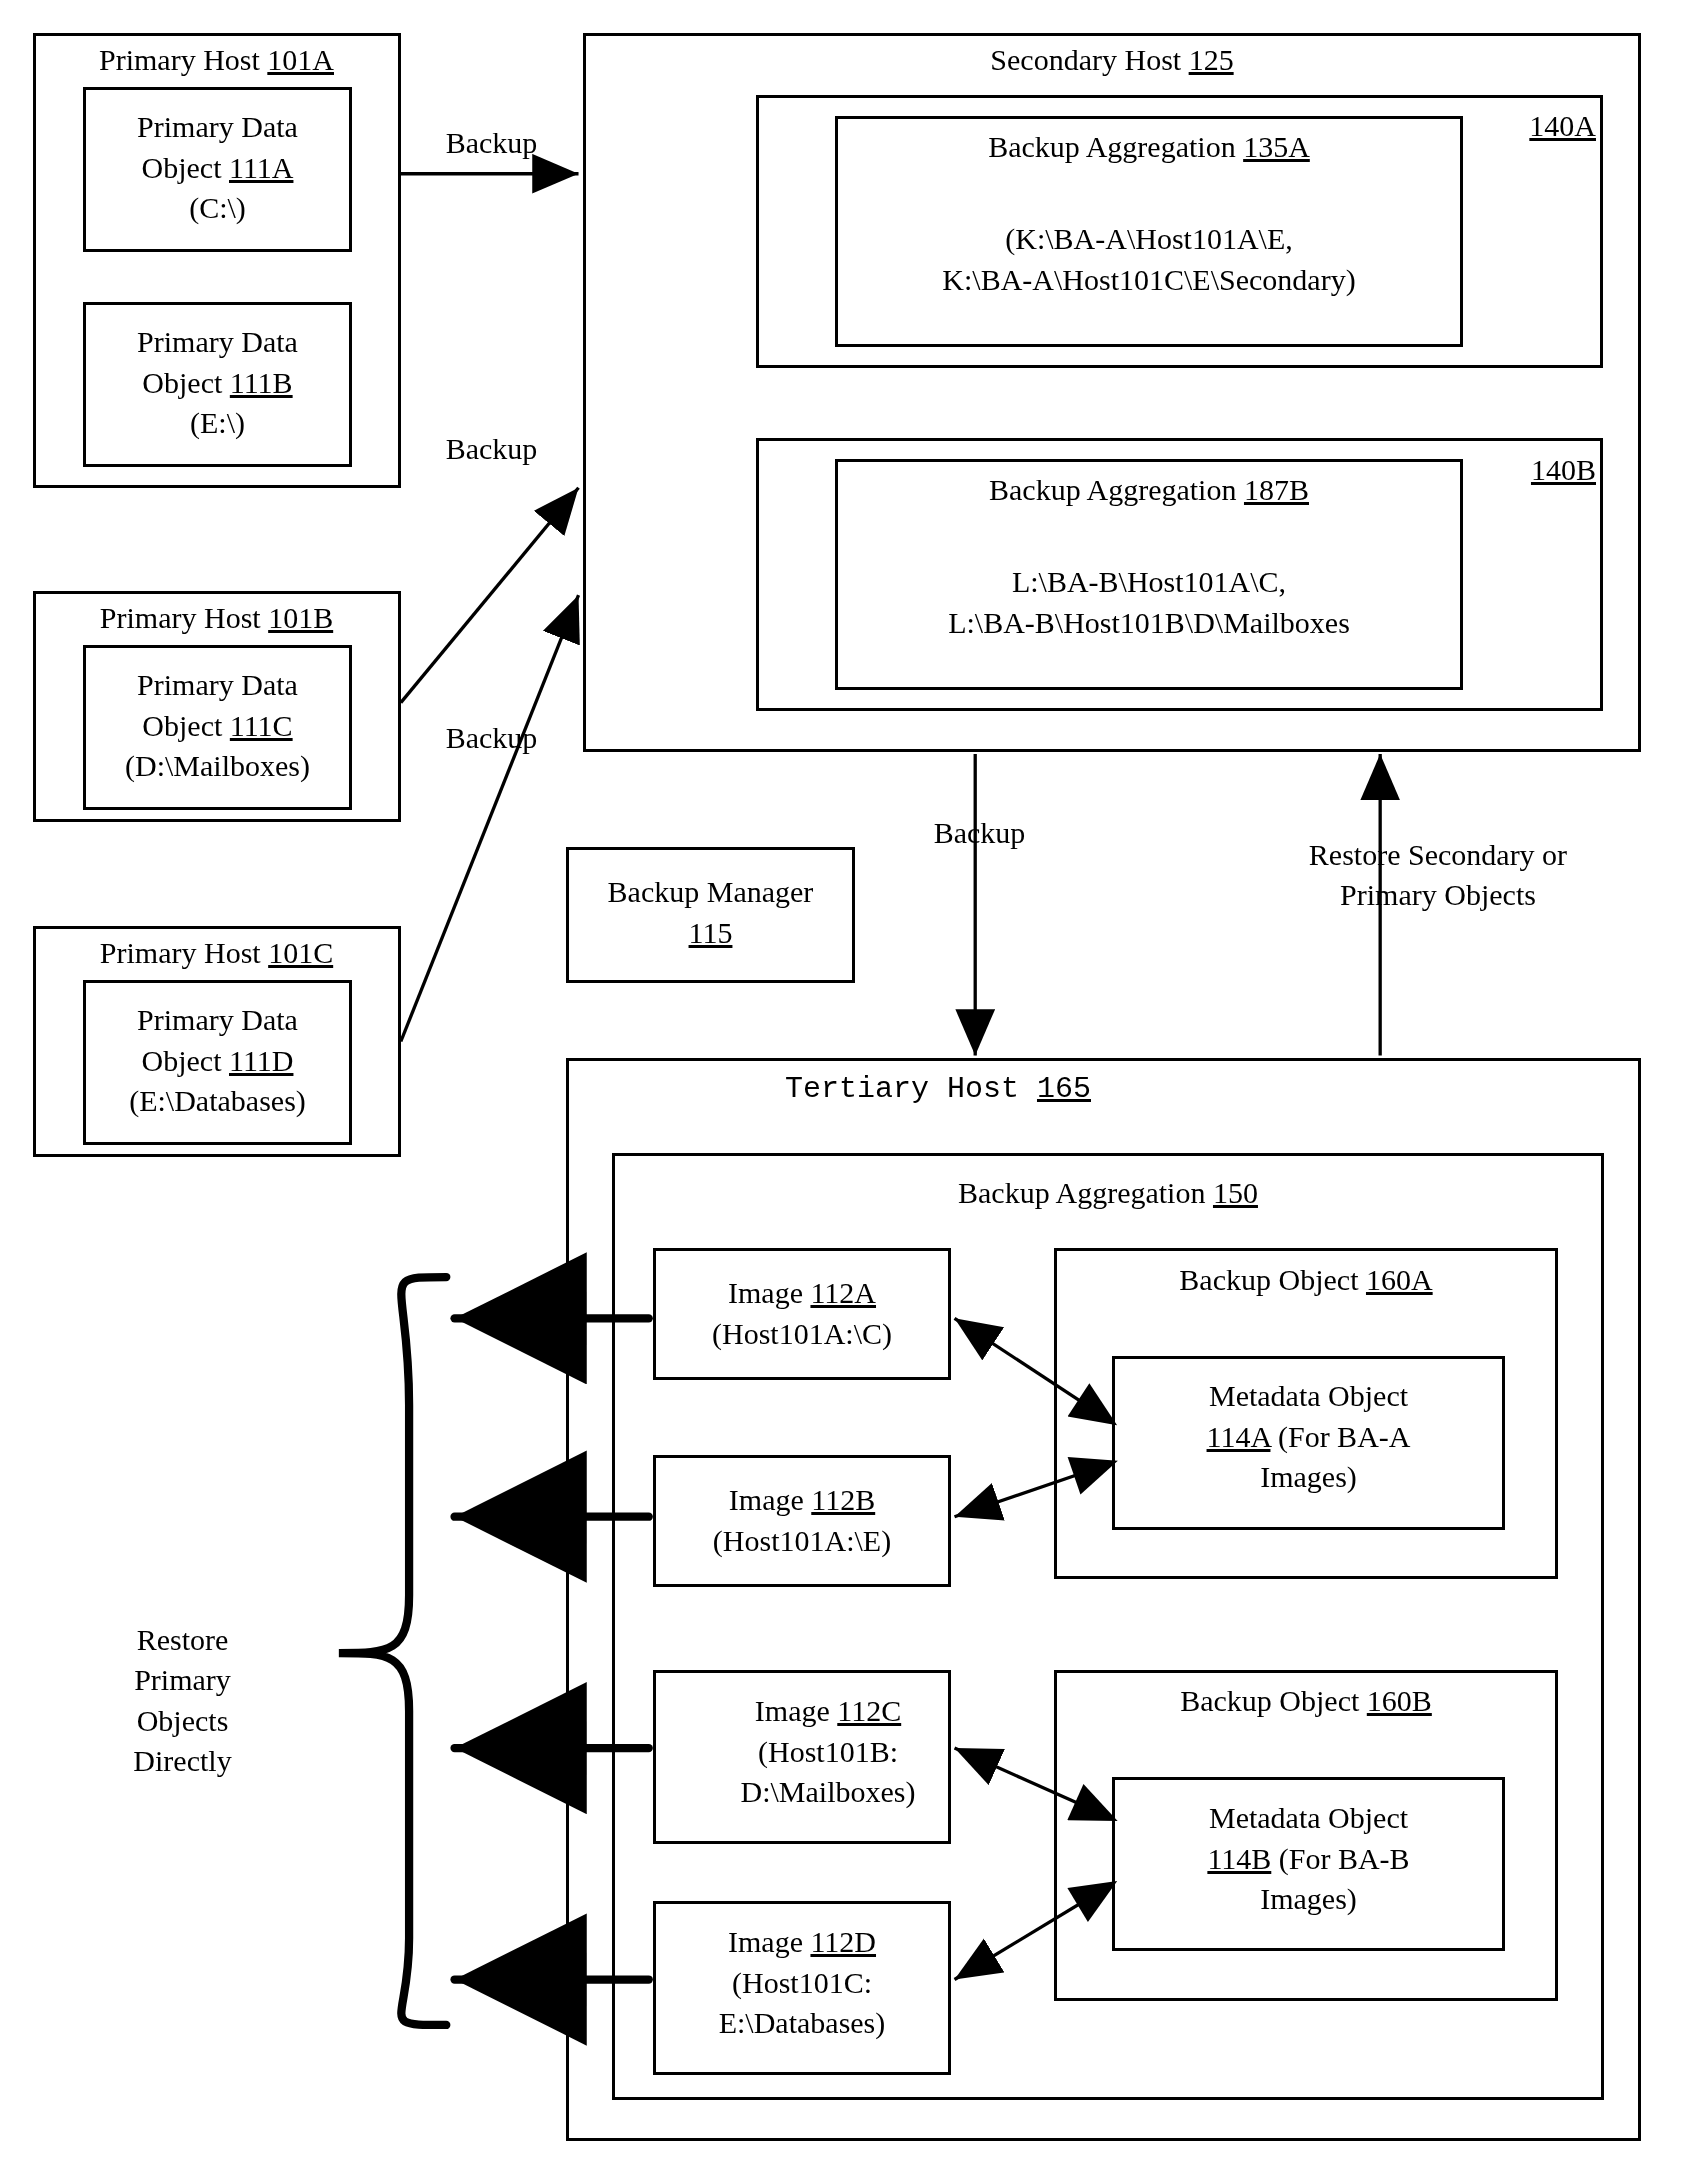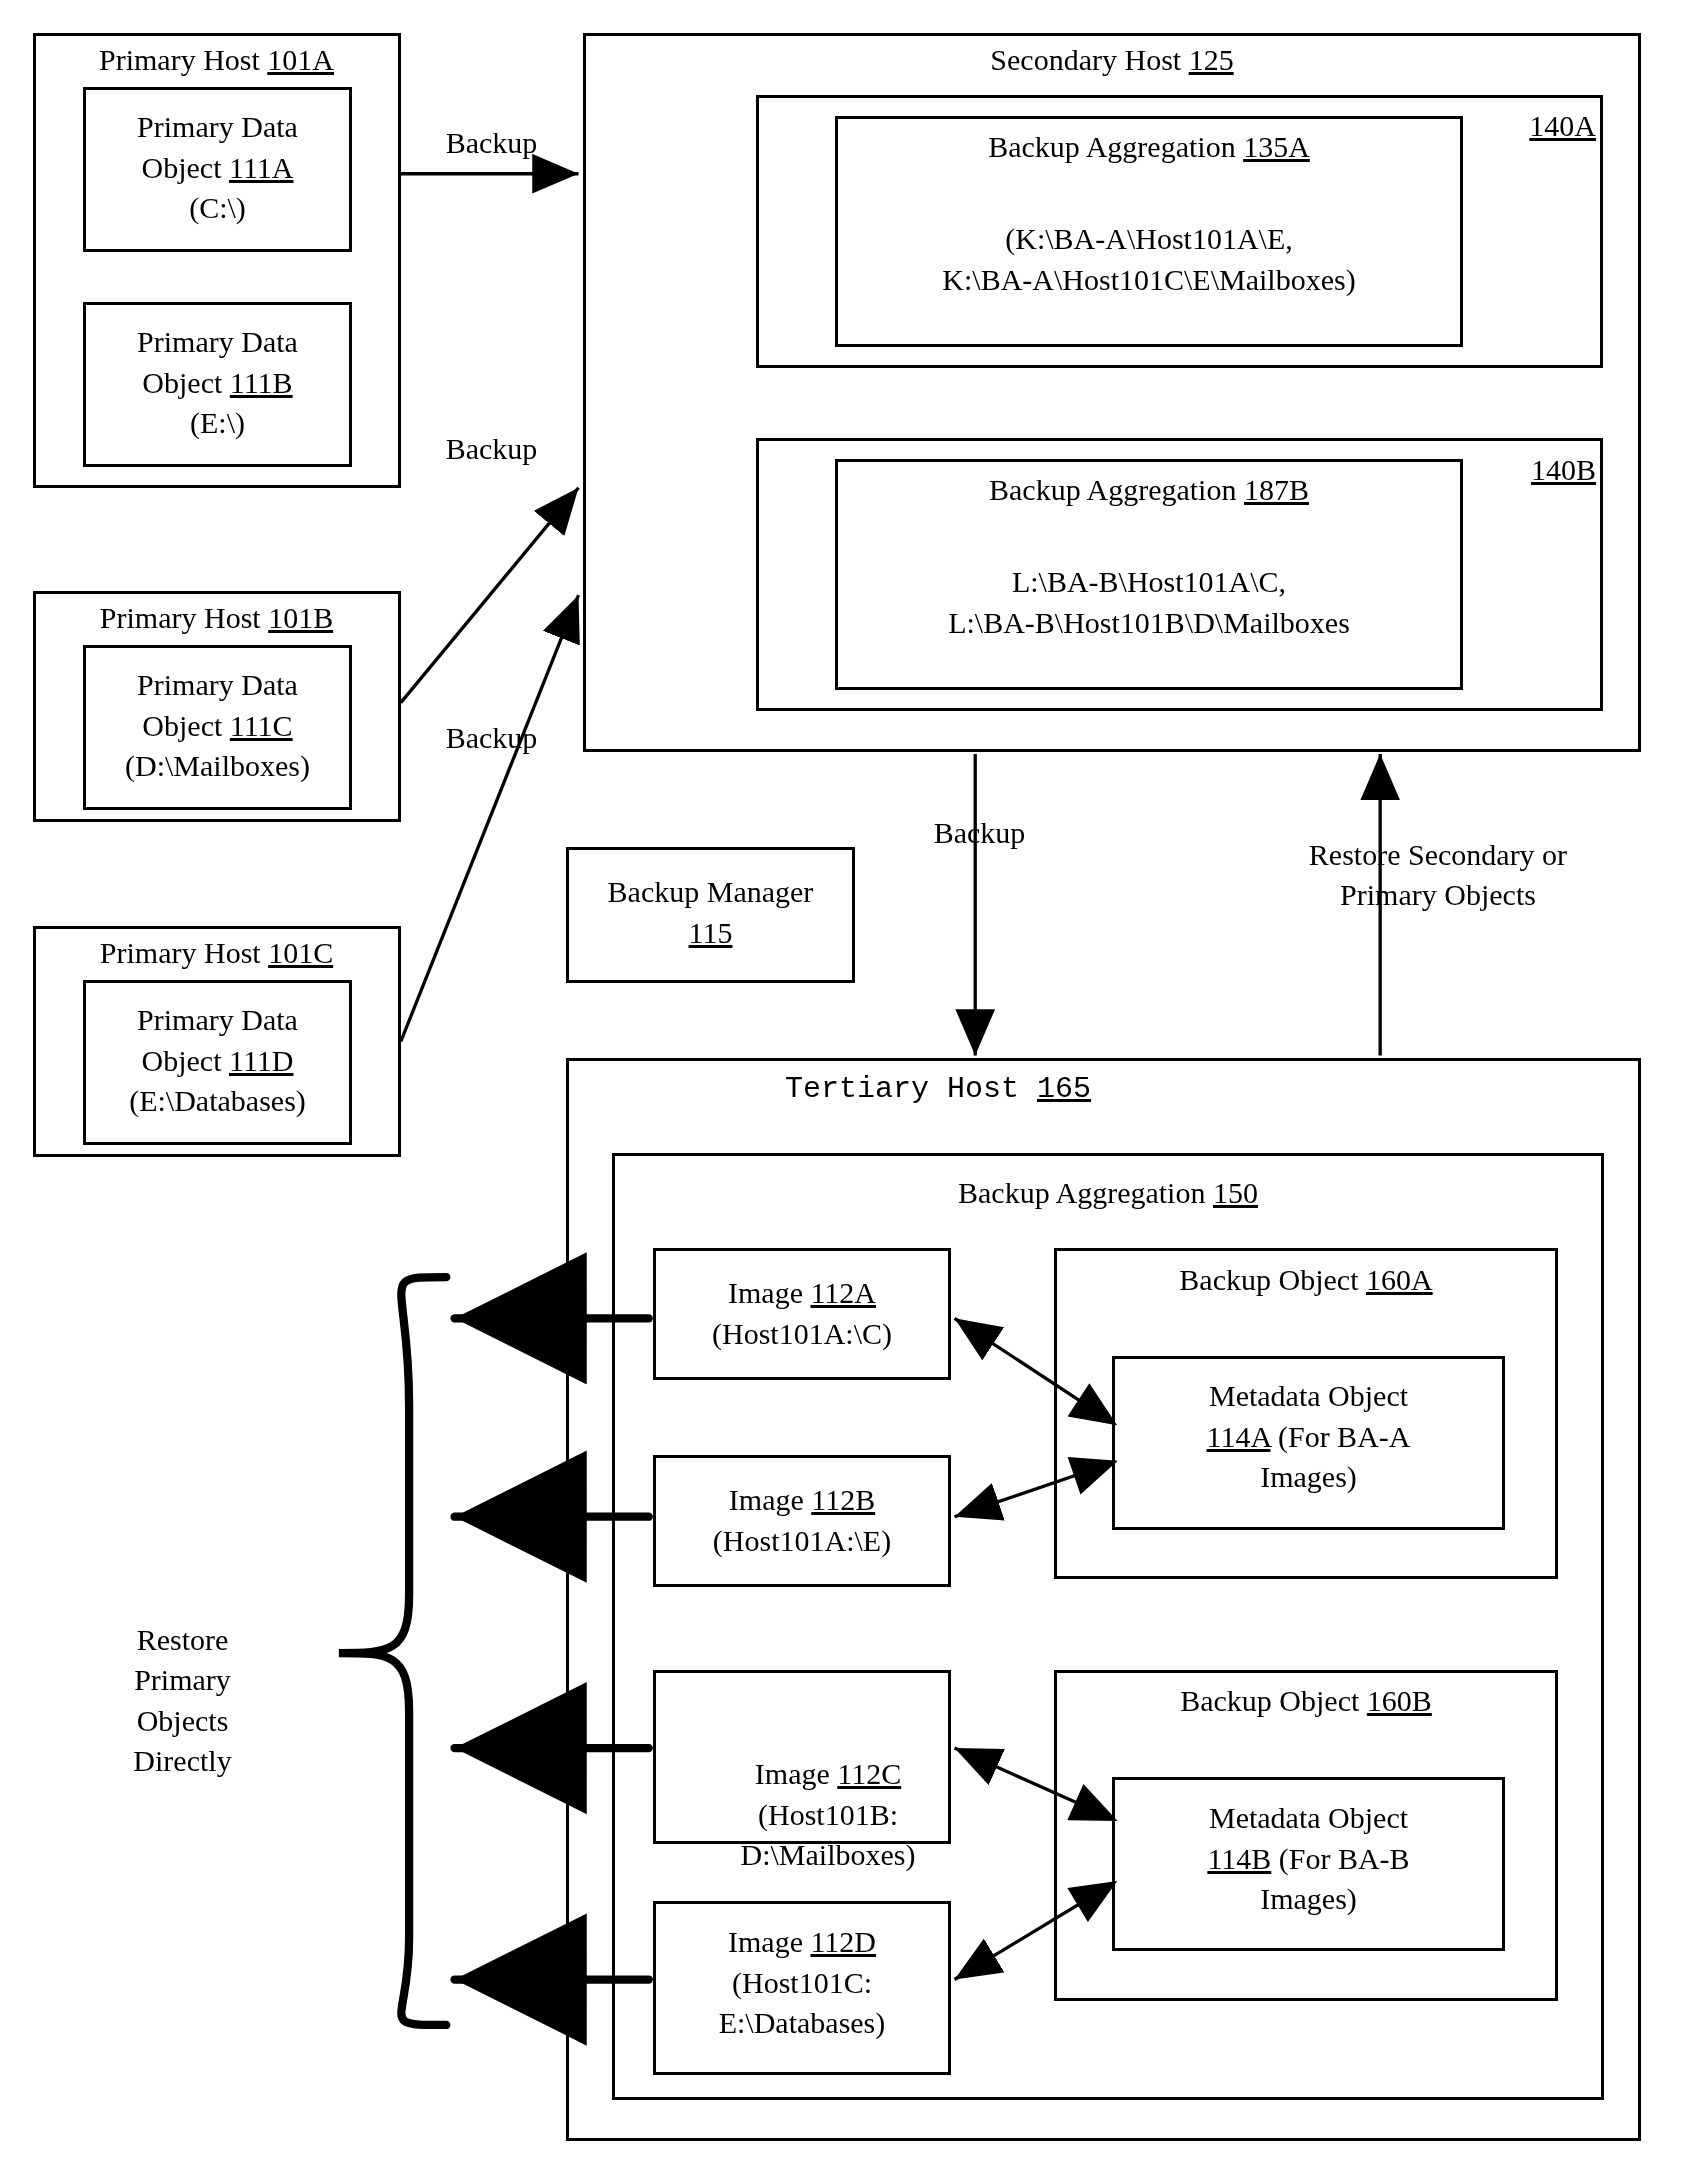--- a/index.html
+++ b/index.html
@@ -101,21 +101,21 @@
   <div class="label" style="left:1480px; top:107px; width:116px; text-align:right;">
     <span class="u">140A</span>
   </div>
 
   <div class="box" style="left:835px; top:116px; width:628px; height:231px;"></div>
   <div class="label" style="left:835px; top:128px; width:628px;">
     <span>Backup Aggregation  </span><span class="u">135A</span>
   </div>
   <div class="label-multi" style="left:835px; top:219px; width:628px;">
     <span>(K:\BA-A\Host101A\E,</span><br>
-    <span>K:\BA-A\Host101C\E\Mailboxes)</span>
+    <span>K:\BA-A\Host101C\E\Secondary)</span>
   </div>
 
   <div class="box" style="left:756px; top:438px; width:847px; height:273px;"></div>
   <div class="label" style="left:1480px; top:451px; width:116px; text-align:right;text-decoration:underline;">
     <span class="u">140B</span>
   </div>
 
   <div class="box" style="left:835px; top:459px; width:628px; height:231px;"></div>
   <div class="label" style="left:835px; top:471px; width:628px;">
     <span>Backup Aggregation  </span><span class="u">187B</span>
@@ -147,21 +147,21 @@
     <span>(Host101A:\C)</span>
   </div>
 
   <div class="box" style="left:653px; top:1455px; width:298px; height:132px;"></div>
   <div class="label-multi" style="left:653px; top:1480px; width:298px;">
     <span>Image </span><span class="u">112B</span><br>
     <span>(Host101A:\E)</span>
   </div>
 
   <div class="box" style="left:653px; top:1670px; width:298px; height:174px;"></div>
-  <div class="label-multi" style="left:653px; top:1754px; width:350px;">
+  <div class="label-multi" style="left:653px; top:1691px; width:350px;">
     <span>Image </span><span class="u">112C</span><br>
     <span>(Host101B:</span><br>
     <span>D:\Mailboxes)</span>
   </div>
 
   <div class="box" style="left:653px; top:1901px; width:298px; height:174px;"></div>
   <div class="label-multi" style="left:653px; top:1922px; width:298px;">
     <span>Image </span><span class="u">112D</span><br>
     <span>(Host101C:</span><br>
     <span>E:\Databases)</span>

